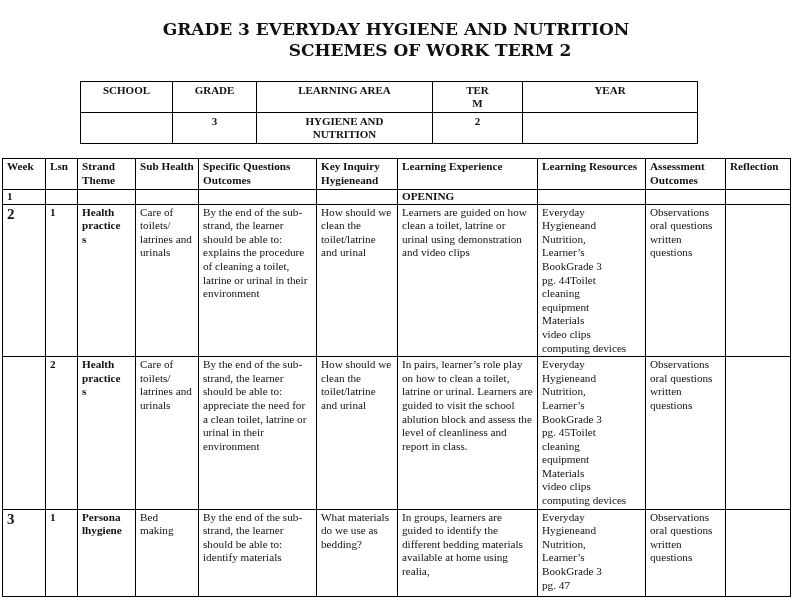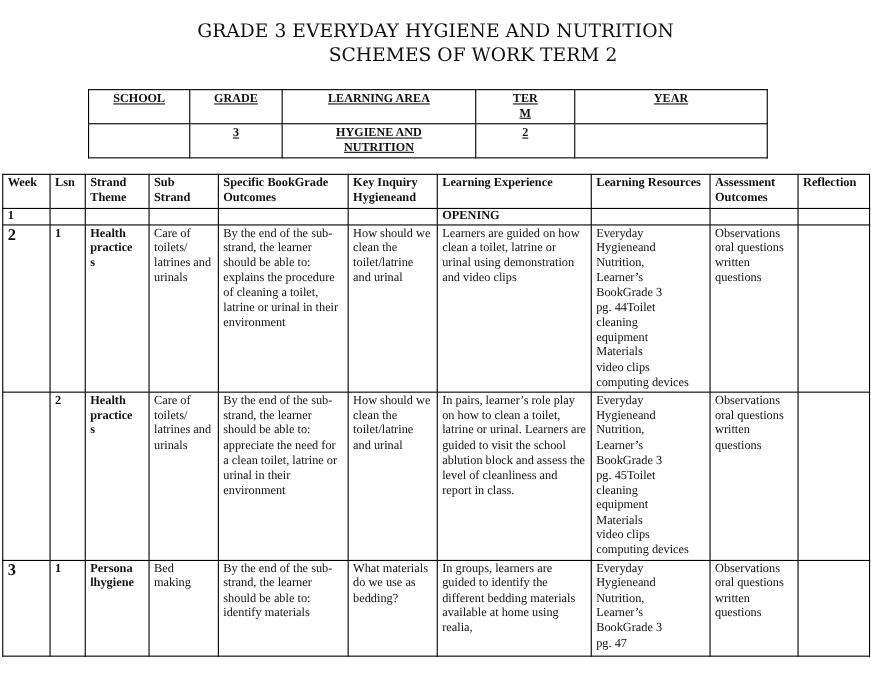--- a/index.html
+++ b/index.html
@@ -1,22 +1,22 @@
 <!DOCTYPE html>
 <html><head>
 <meta charset="utf-8">
 <style>
   html, body { margin: 0; padding: 0; background: #ffffff; }
   body { width: 792px; height: 612px; overflow: hidden; position: relative; font-family: "Liberation Serif", serif; color: #111; }
-  .title { position: absolute; left: 0; width: 792px; text-align: center; font-family: "DejaVu Serif", serif; font-weight: normal; font-size: 17px; line-height: 20px; letter-spacing: 0px; }
+  .title { position: absolute; left: 0; width: 792px; text-align: center; font-family: "DejaVu Serif", serif; font-weight: bold; font-size: 17px; line-height: 20px; letter-spacing: 0px; }
   .t1 { top: 19px; }
   .t2 { top: 40px; margin-left: 34px; }
   table { border-collapse: collapse; position: absolute; table-layout: fixed; }
   td { border: 1px solid #000; vertical-align: top; padding: 1px 4px; font-size: 11.2px; line-height: 13.6px; overflow: hidden; }
-  .info { left: 80px; top: 81px; width: 617px; text-decoration: underline; }
+  .info { left: 80px; top: 81px; width: 617px; }
   .info td { text-align: center; font-weight: bold; font-size: 11px; line-height: 13px; padding: 2px 4px; }
   .info tr.r1 td { height: 26px; }
   .info tr.r2 td { height: 26px; }
   .main { left: 2px; top: 158px; width: 788px; }
   .main tr.head td { font-weight: bold; height: 28px; font-size: 11.2px; margin-left: 45px; }
   .main tr.w1 td { height: 11px; font-weight: bold; padding-top: 0; padding-bottom: 0; }
   .main tr.ra td { height: 147px; }
   .main tr.rb td { height: 146px; }
   .main tr.rc td { height: 84px; }
   .wk { font-weight: bold; font-size: 15px; line-height: 16px; }
@@ -68,22 +68,22 @@
       <col style="width:140px">
       <col style="width:108px">
       <col style="width:80px">
       <col style="width:65px">
   </colgroup>
   <tbody>
       <tr class="head">
     <td>Week</td>
     <td>Lsn</td>
     <td>Strand Theme</td>
-    <td>Sub Strand</td>
-    <td>Specific BookGrade Outcomes</td>
+    <td>Sub Health</td>
+    <td>Specific Questions Outcomes</td>
     <td>Key Inquiry Hygieneand</td>
     <td>Learning Experience</td>
     <td>Learning Resources</td>
     <td>Assessment Outcomes</td>
     <td>Reflection</td>
   </tr>
   <tr class="w1">
     <td>1</td>
     <td></td>
     <td></td>

